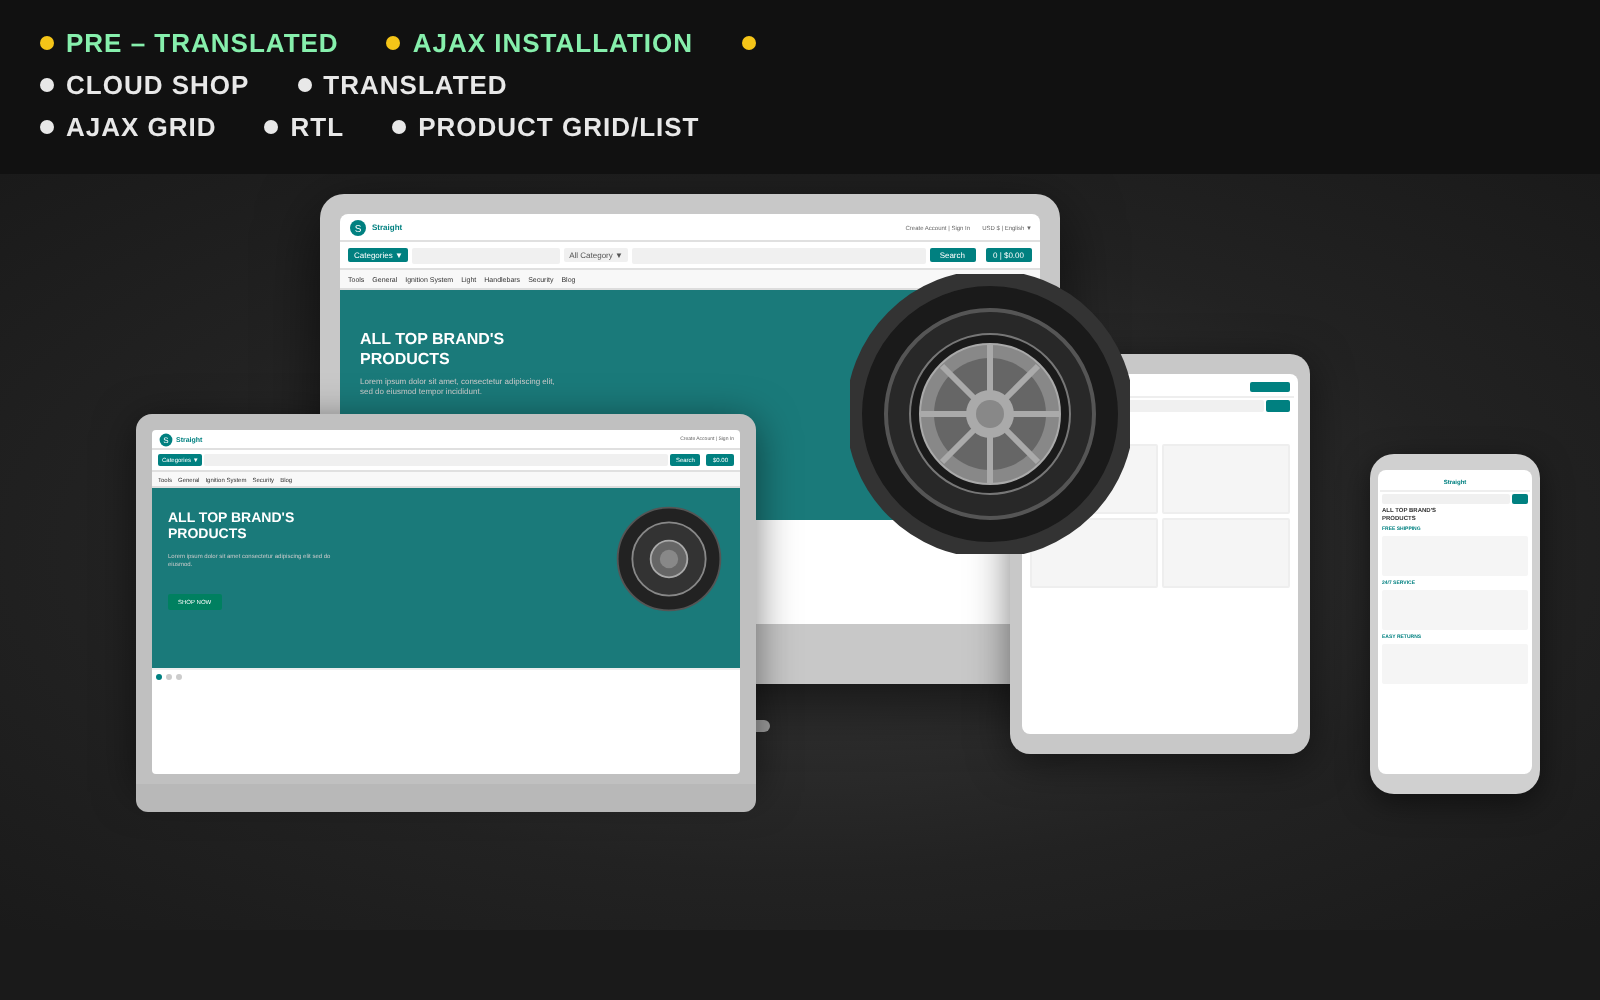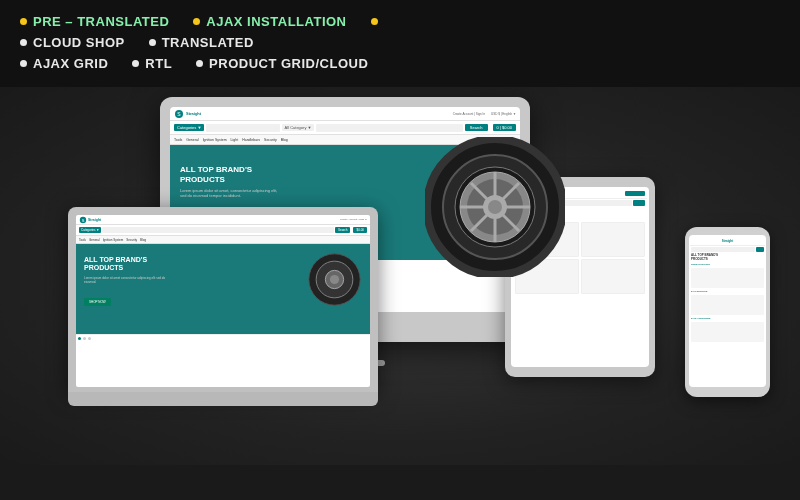--- a/index.html
+++ b/index.html
@@ -255,21 +255,21 @@
     <div class="feature-item">
       <div class="bullet"></div>
       <span class="feature-text">AJAX GRID</span>
     </div>
     <div class="feature-item">
       <div class="bullet"></div>
       <span class="feature-text">RTL</span>
     </div>
     <div class="feature-item">
       <div class="bullet"></div>
-      <span class="feature-text">PRODUCT GRID/CLOUD</span>
+      <span class="feature-text">PRODUCT GRID/LIST</span>
     </div>
   </div>
 </div>
 
 <div class="preview-section">
   <div class="preview-bg"></div>
 
   <div class="monitor">
     <div class="monitor-screen-outer">
       <div class="monitor-screen">

